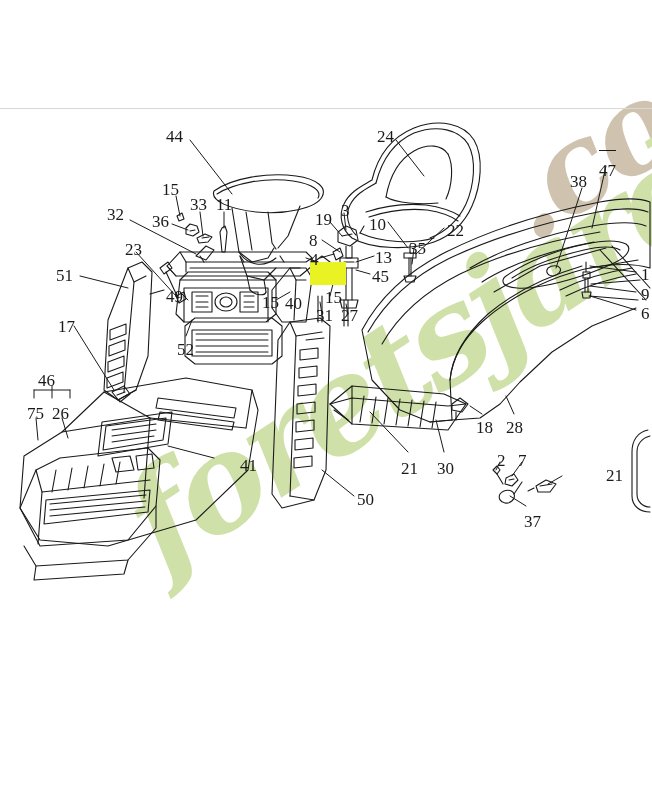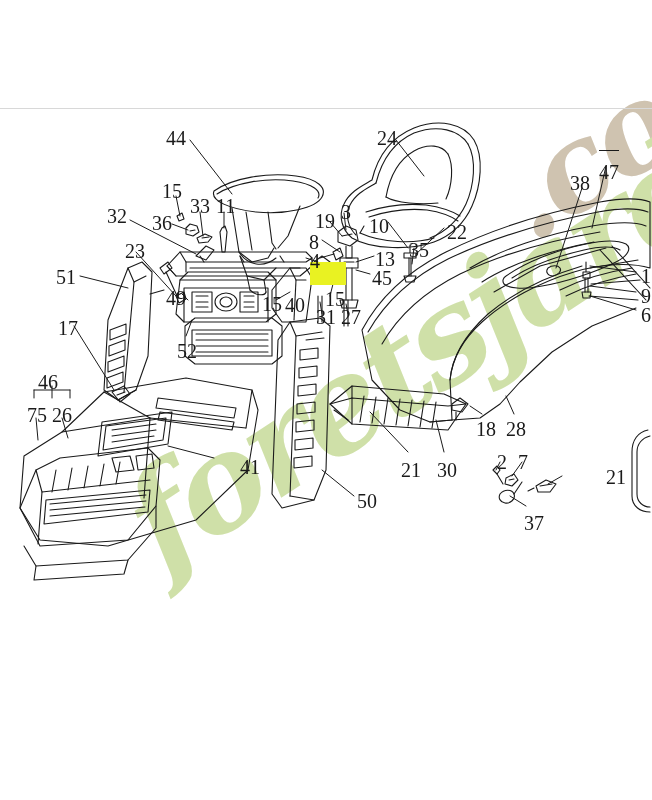--- a/index.html
+++ b/index.html
@@ -48,21 +48,21 @@
   #highlight{
     position:absolute;
     left:310px; top:262px; width:36px; height:23px;
     background:#e9f222;
   }
 
   
   .num{
     position:absolute;
     font-family:"Liberation Serif", serif;
-    font-size:20px;
+    font-size:17px;
     line-height:1;
     color:#1a1a1a;
     white-space:nowrap;
     user-select:none;
   }
   .num.u{border-top:1.5px solid #1a1a1a;padding-top:11px;}
 </style>
 </head>
 <body style="background: rgb(255, 255, 255);">
 

